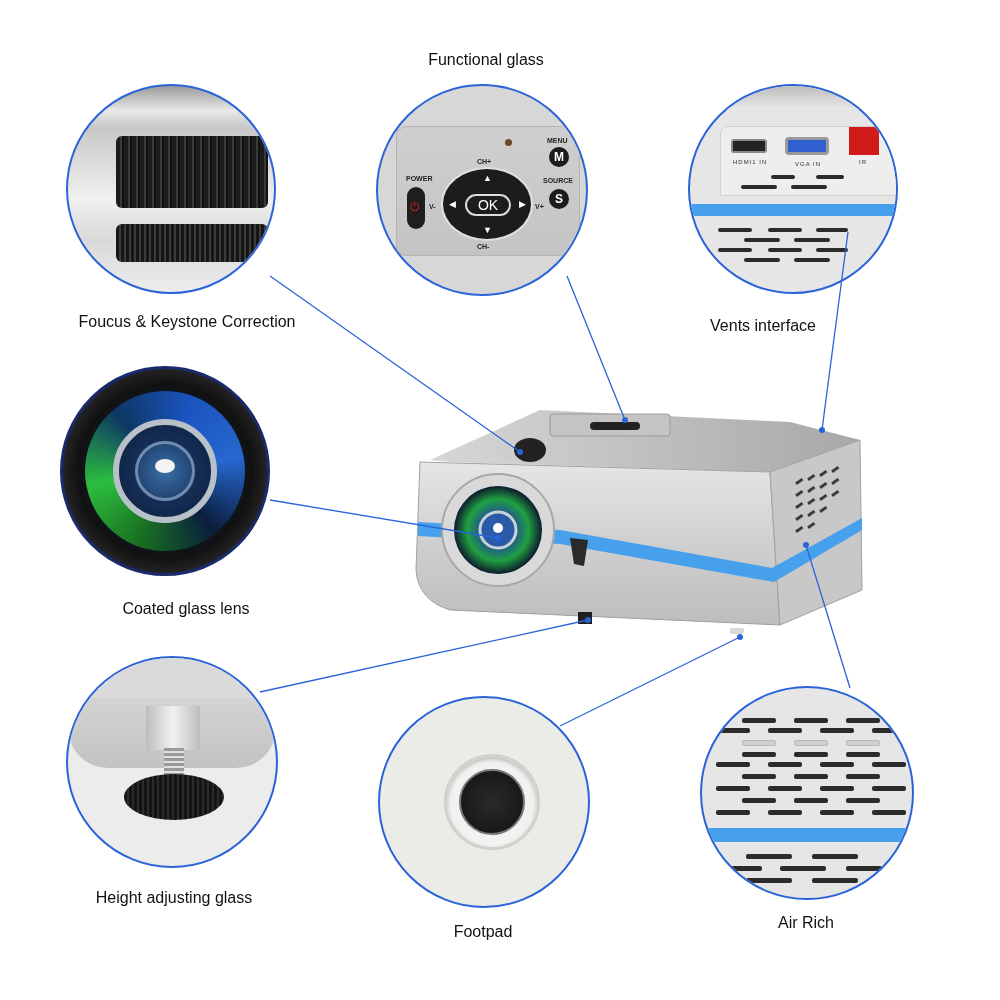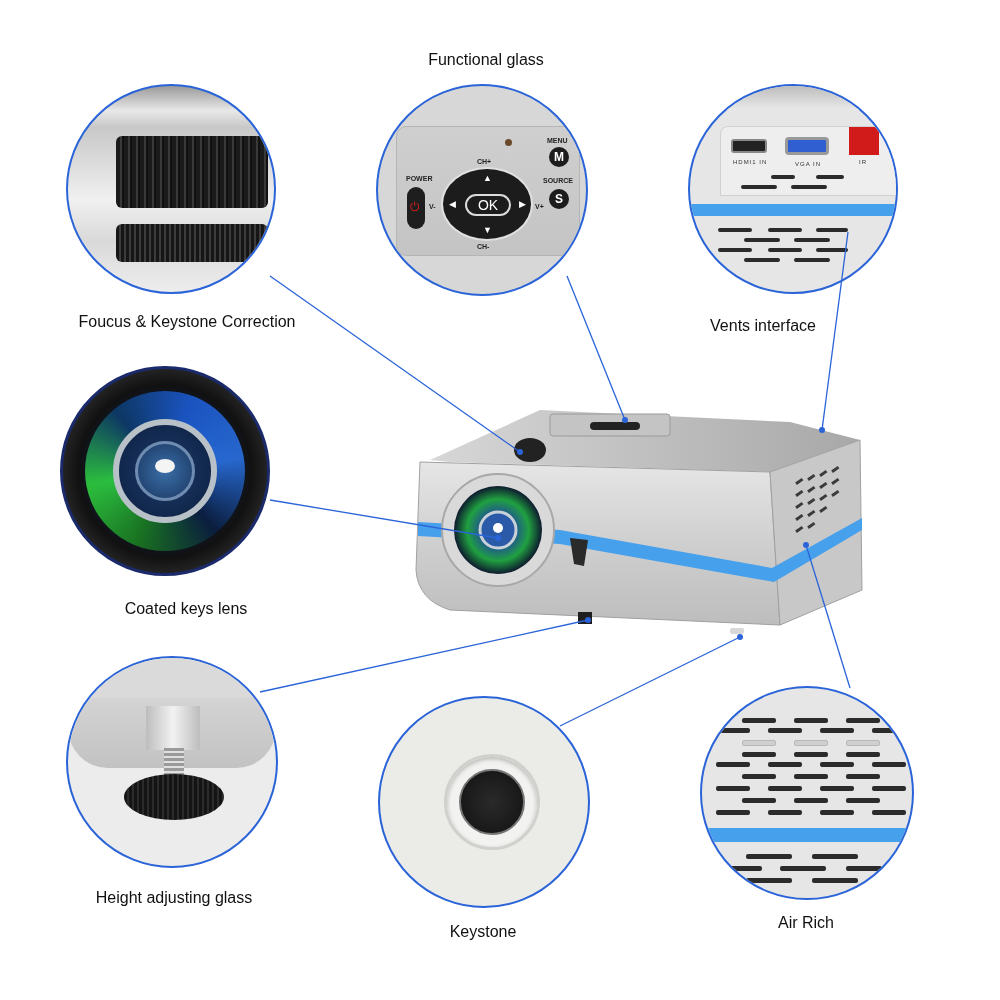--- a/index.html
+++ b/index.html
@@ -156,21 +156,21 @@
   <div class="slot" style="left:104px; top:172px; width:36px;"></div>
 </div>
 <div class="label" style="left:763px; top:317px;">Vents interface</div>
 
 <div class="circle c-lens">
   <div class="lens-ring" style="left:22px; top:22px; width:160px; height:160px; background: conic-gradient(from 200deg, #1a7a20, #2fd040, #0d3a6a, #1c5ad0, #2a70e0, #0a1e40, #1a7a20); opacity:.9;"></div>
   <div class="lens-ring" style="left:50px; top:50px; width:104px; height:104px; border:6px solid #b8c0c8; background: radial-gradient(circle,#1d3c6c,#0c1e3e);"></div>
   <div class="lens-ring" style="left:72px; top:72px; width:60px; height:60px; border:3px solid #6f8cb0; background: radial-gradient(circle,#3a6fa8,#1a3660);"></div>
   <div class="lens-ring" style="left:92px; top:90px; width:20px; height:14px; background:#f4f4f4;"></div>
 </div>
-<div class="label" style="left:186px; top:600px;">Coated keys lens</div>
+<div class="label" style="left:186px; top:600px;">Coated glass lens</div>
 
 <svg class="proj" viewBox="0 0 460 240">
   <defs>
     <linearGradient id="pbody" x1="0" y1="0" x2="0" y2="1">
       <stop offset="0" stop-color="#e6e6e6"></stop>
       <stop offset=".5" stop-color="#cfcfcf"></stop>
       <stop offset="1" stop-color="#bdbdbd"></stop>
     </linearGradient>
     <linearGradient id="ptop" x1="0" y1="0" x2="1" y2="0">
       <stop offset="0" stop-color="#d7d7d7"></stop>
@@ -235,21 +235,21 @@
   <div class="screw-thread"></div>
   <div class="screw-knob"></div>
 </div>
 <div class="label" style="left:174px; top:889px;">Height adjusting glass</div>
 
 <div class="circle c-foot">
   <div class="foot-outer">
     <div class="foot-inner"></div>
   </div>
 </div>
-<div class="label" style="left:483px; top:923px;">Keystone</div>
+<div class="label" style="left:483px; top:923px;">Footpad</div>
 
 <div class="circle c-vent">
   <div class="slot" style="left:40px; top:30px; width:34px; height:5px;"></div>
   <div class="slot" style="left:92px; top:30px; width:34px; height:5px;"></div>
   <div class="slot" style="left:144px; top:30px; width:34px; height:5px;"></div>
   <div class="slot" style="left:14px; top:40px; width:34px; height:5px;"></div>
   <div class="slot" style="left:66px; top:40px; width:34px; height:5px;"></div>
   <div class="slot" style="left:118px; top:40px; width:34px; height:5px;"></div>
   <div class="slot" style="left:170px; top:40px; width:34px; height:5px;"></div>
   <div class="slot light" style="left:40px; top:52px; width:34px; height:6px;"></div>

